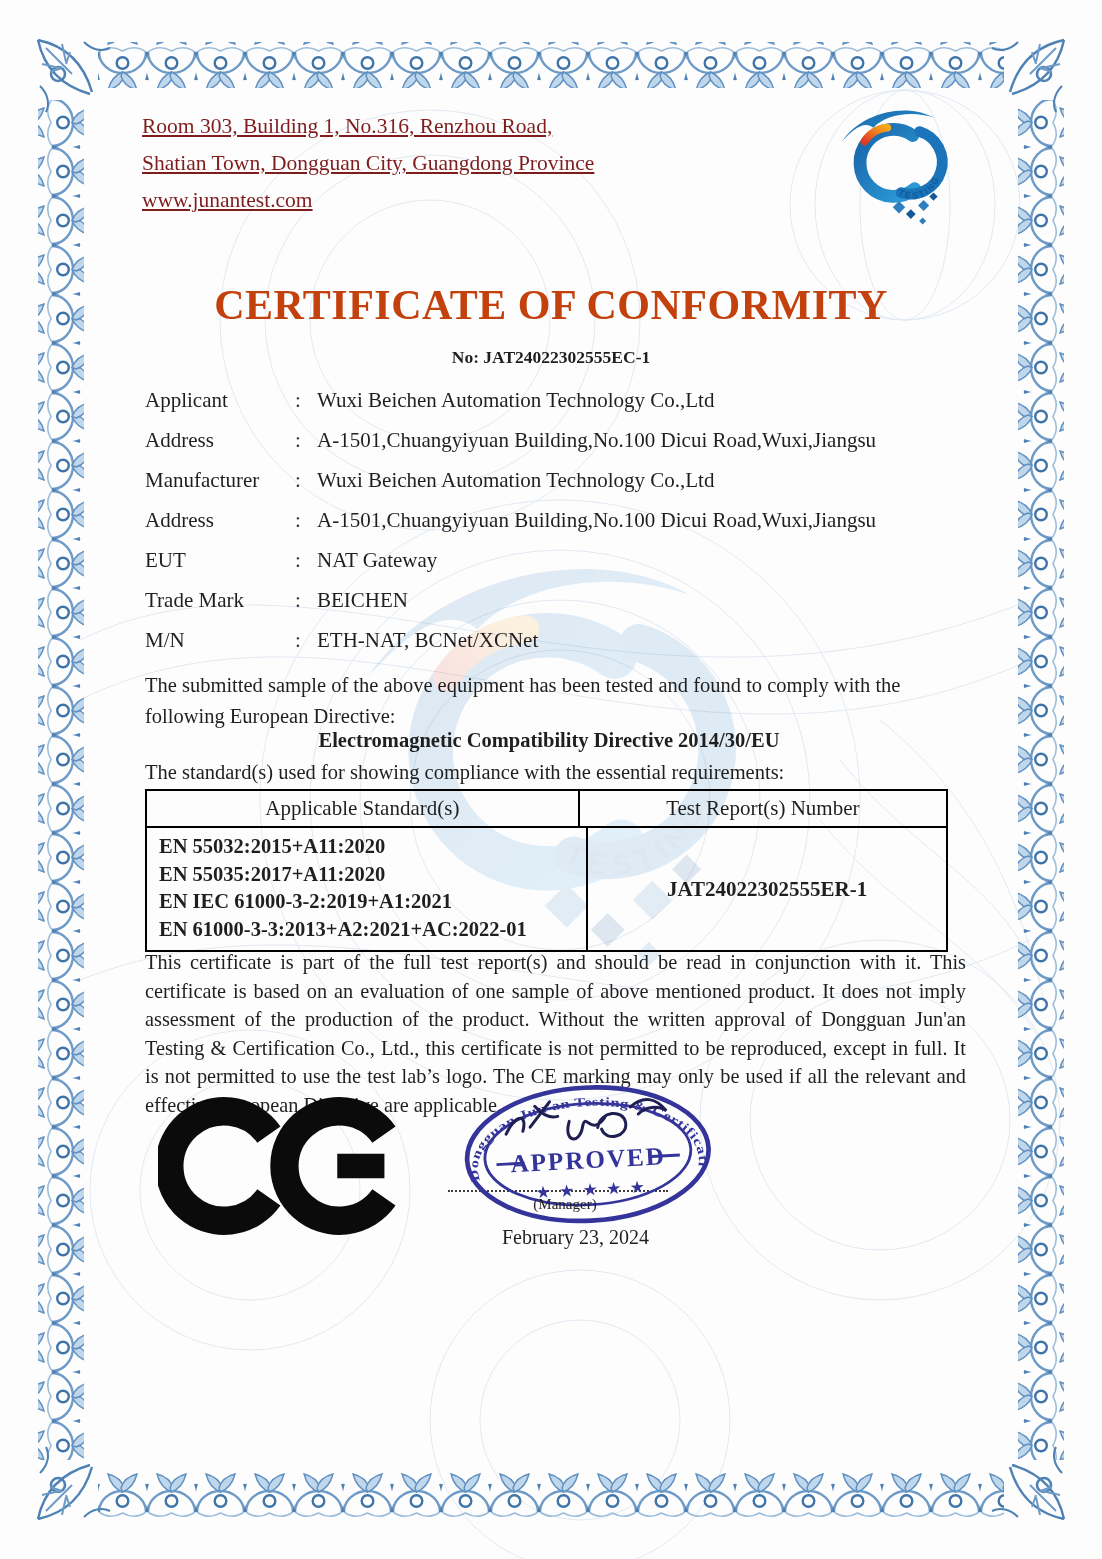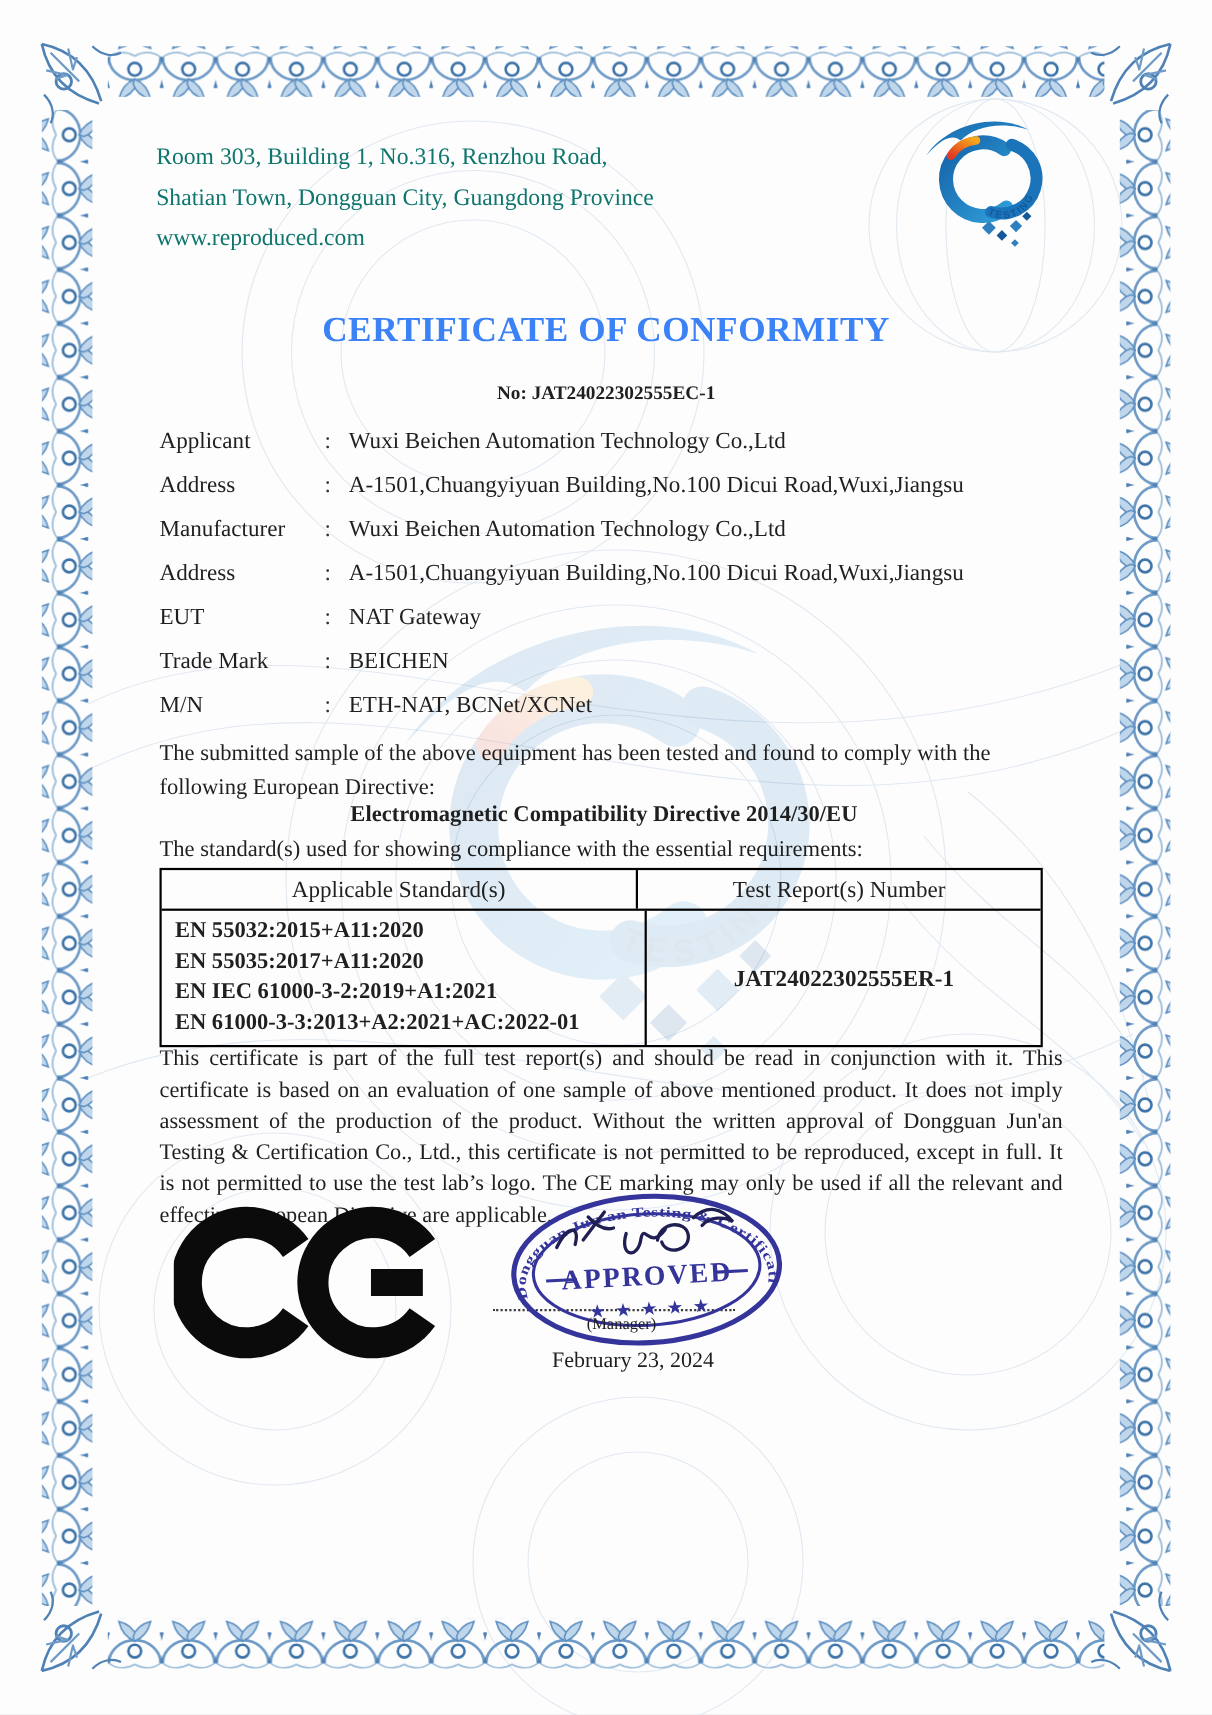--- a/index.html
+++ b/index.html
@@ -5,26 +5,26 @@
   html,body{margin:0;padding:0;background:#888;}
   .page{
     position:relative;width:1102px;height:1559px;margin:0 auto;
     background:#fdfdfe;overflow:hidden;
     font-family:"Liberation Serif","DejaVu Serif",serif;color:#1f1f1f;
   }
   .layer{position:absolute;left:0;top:0;width:100%;height:100%;}
   .z0{z-index:0}.z1{z-index:1}.z2{z-index:2}
   .abs{position:absolute;}
   
-  .addr{left:142px;top:124px;font-size:21.5px;line-height:37px;color:#0f766e;}
+  .addr{left:142px;top:108px;font-size:21.5px;line-height:37px;color:#7f1d1d;text-decoration:underline;}
   .addr p{margin:0;}
   .hlogo{left:836px;top:100px;width:128px;height:142px;}
   .wmark{left:330px;top:540px;width:480px;height:480px;opacity:.13;}
   
-  .title{left:0;right:0;top:281px;text-align:center;font-size:32px;font-weight:bold;letter-spacing:.5px;color:#3b82f6;}
+  .title{left:0;right:0;top:281px;text-align:center;font-size:42px;font-weight:bold;letter-spacing:.5px;color:#c2410c;}
   .certno{left:0;right:0;top:347px;text-align:center;font-size:17.5px;font-weight:bold;}
   
   .fields{left:145px;top:380px;width:818px;}
   .frow{display:flex;height:40px;align-items:center;font-size:21px;}
   .flabel{width:150px;flex:none;}
   .fcolon{width:22px;flex:none;color:#333;}
   .fvalue{flex:1;white-space:nowrap;}
   
   .intro{left:145px;top:670px;width:815px;font-size:20.5px;line-height:31px;}
   .directive{left:145px;top:729px;width:808px;text-align:center;font-size:20.5px;font-weight:bold;}
@@ -150,21 +150,21 @@
     <rect x="1018" y="100" width="46" height="1360" fill="url(#bp-r)"></rect>
     <use href="#corner" transform="translate(32,34)"></use>
     <use href="#corner" transform="translate(1070,34) scale(-1,1)"></use>
     <use href="#corner" transform="translate(32,1525) scale(1,-1)"></use>
     <use href="#corner" transform="translate(1070,1525) scale(-1,-1)"></use>
   </svg>
 
   <div class="abs z2 addr">
     <p>Room 303, Building 1, No.316, Renzhou Road,</p>
     <p>Shatian Town, Dongguan City, Guangdong Province</p>
-    <p>www.reproduced.com</p>
+    <p>www.junantest.com</p>
   </div>
 
   <svg class="abs z2 hlogo" viewBox="0 0 130 140">
     <use href="#logo-sym" width="130" height="140"></use>
   </svg>
 
   <h1 class="abs z2 title" style="margin:0">CERTIFICATE OF CONFORMITY</h1>
   <div class="abs z2 certno">No: JAT24022302555EC-1</div>
 
   <div class="abs z2 fields">

